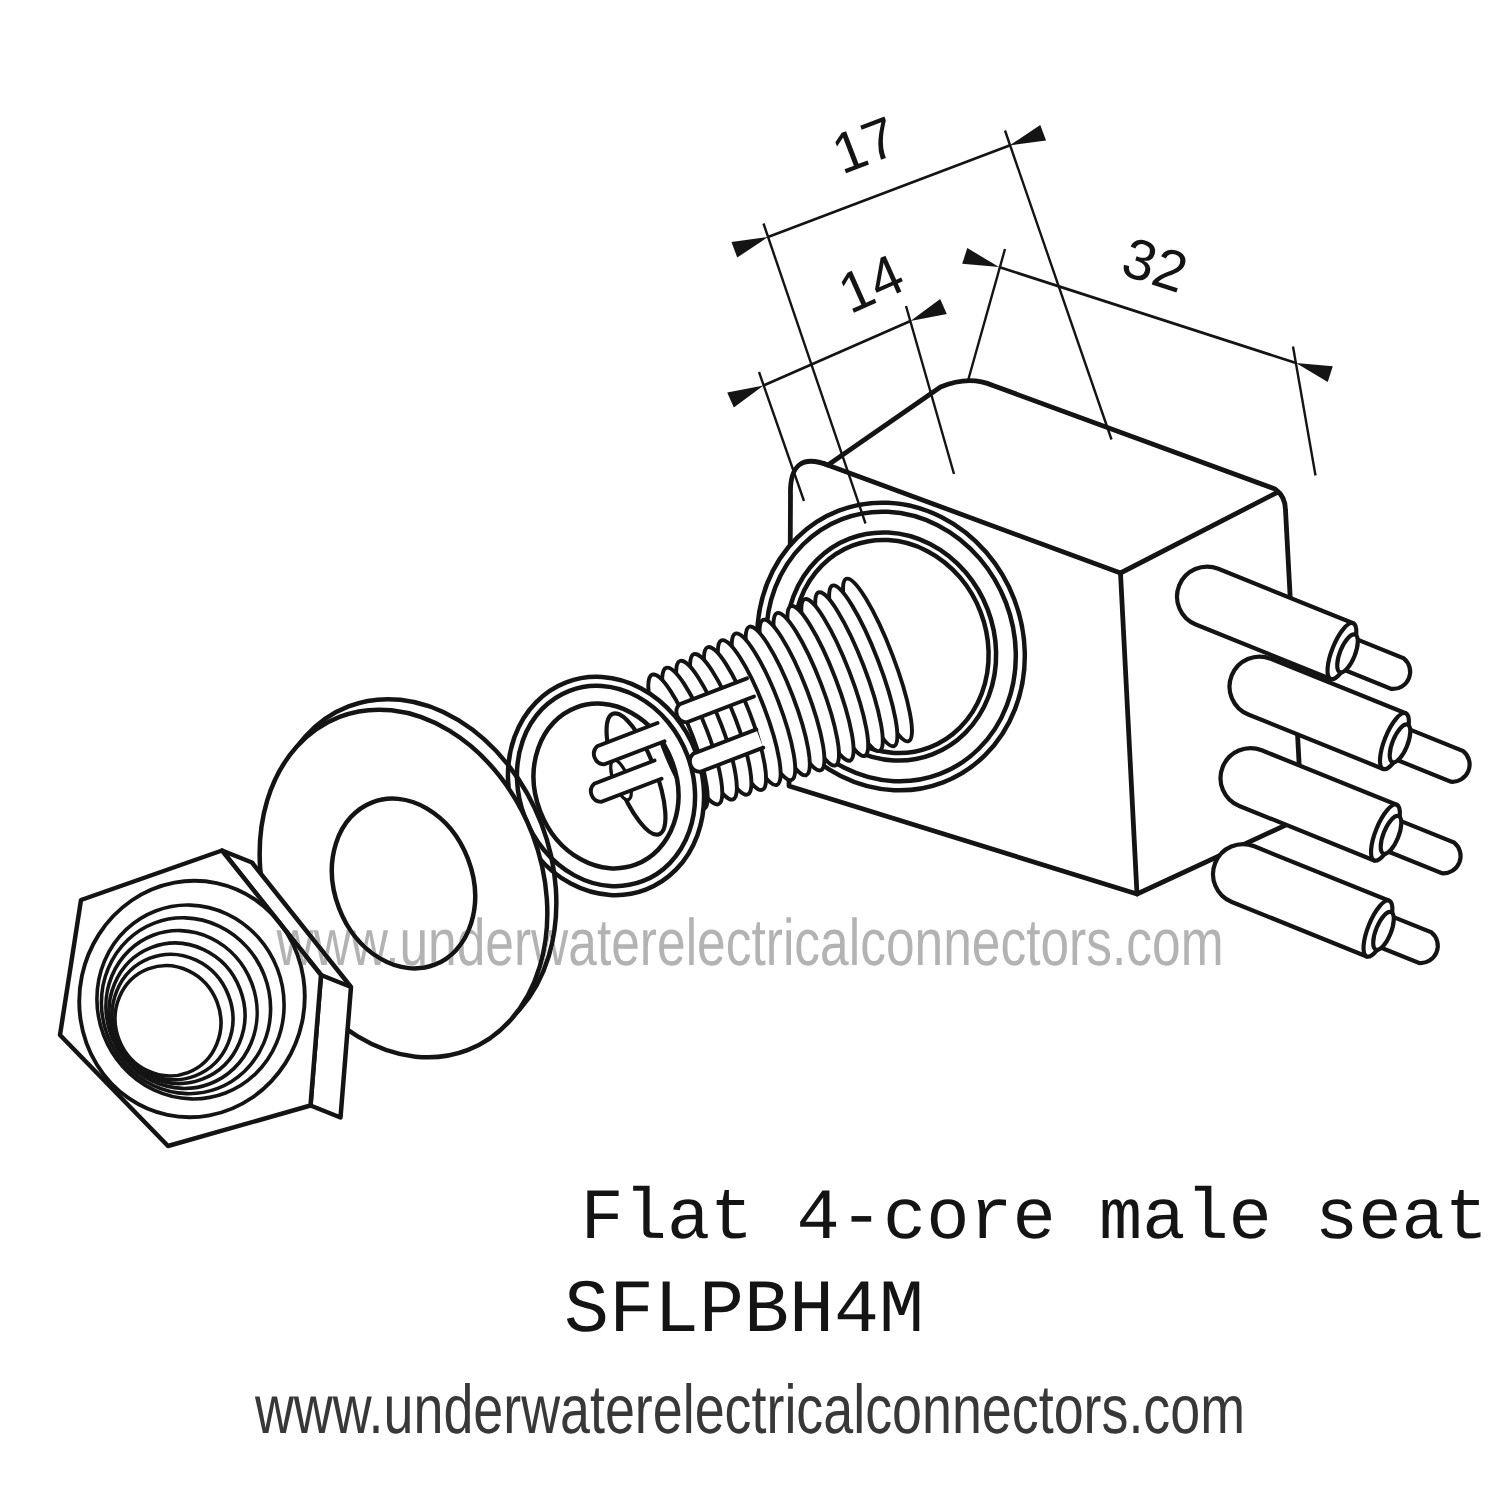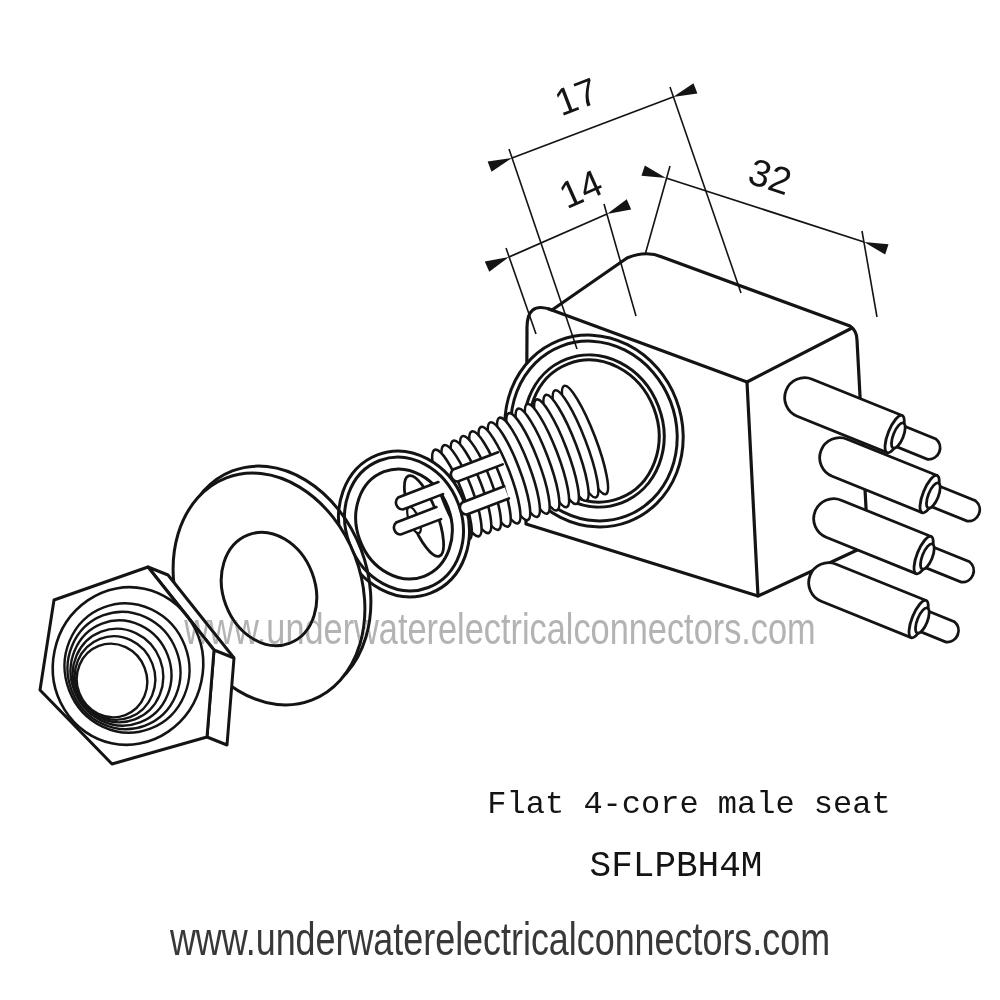--- a/index.html
+++ b/index.html
@@ -6,24 +6,24 @@
   body{width:1000px;height:1000px;background:#ffffff;position:relative;overflow:hidden;
        font-family:"Liberation Sans", sans-serif;}
   .stage{position:absolute;left:0;top:0;width:1000px;height:1000px;}
   svg.drawing{position:absolute;left:0;top:0;z-index:1;}
   .dimtext{font-family:"Liberation Sans", sans-serif;font-size:38px;fill:#141414;}
   .watermark{position:absolute;left:0;top:604px;width:1000px;text-align:center;z-index:3;
              font-family:"Liberation Sans", sans-serif;font-size:44px;color:#b3b3b3;
              letter-spacing:0px;transform:scaleX(0.78);transform-origin:50% 50%;
              mix-blend-mode:darken;white-space:nowrap;}
   .title{position:absolute;left:387px;top:786px;width:604px;text-align:center;z-index:4;
-         font-family:"Liberation Mono","Liberation Serif",monospace;font-size:32px;color:#141414;
+         font-family:"Liberation Mono","Liberation Serif",monospace;font-size:48px;color:#141414;
          white-space:nowrap;}
-  .model{position:absolute;left:376px;top:846px;width:600px;text-align:center;z-index:4;
-         font-family:"Liberation Mono","Liberation Serif",monospace;font-size:36px;color:#141414;
+  .model{position:absolute;left:376px;top:846px;width:600px;z-index:4;
+         font-family:"Liberation Mono","Liberation Serif",monospace;font-size:50px;color:#141414;
          white-space:nowrap;}
   .footer-url{position:absolute;left:0;top:912px;width:1000px;text-align:center;z-index:4;
               font-family:"Liberation Sans", sans-serif;font-size:46px;color:#383838;
               transform:scaleX(0.78);transform-origin:50% 50%;white-space:nowrap;}
 </style>
 </head>
 <body>
 
 <div class="stage">
 

